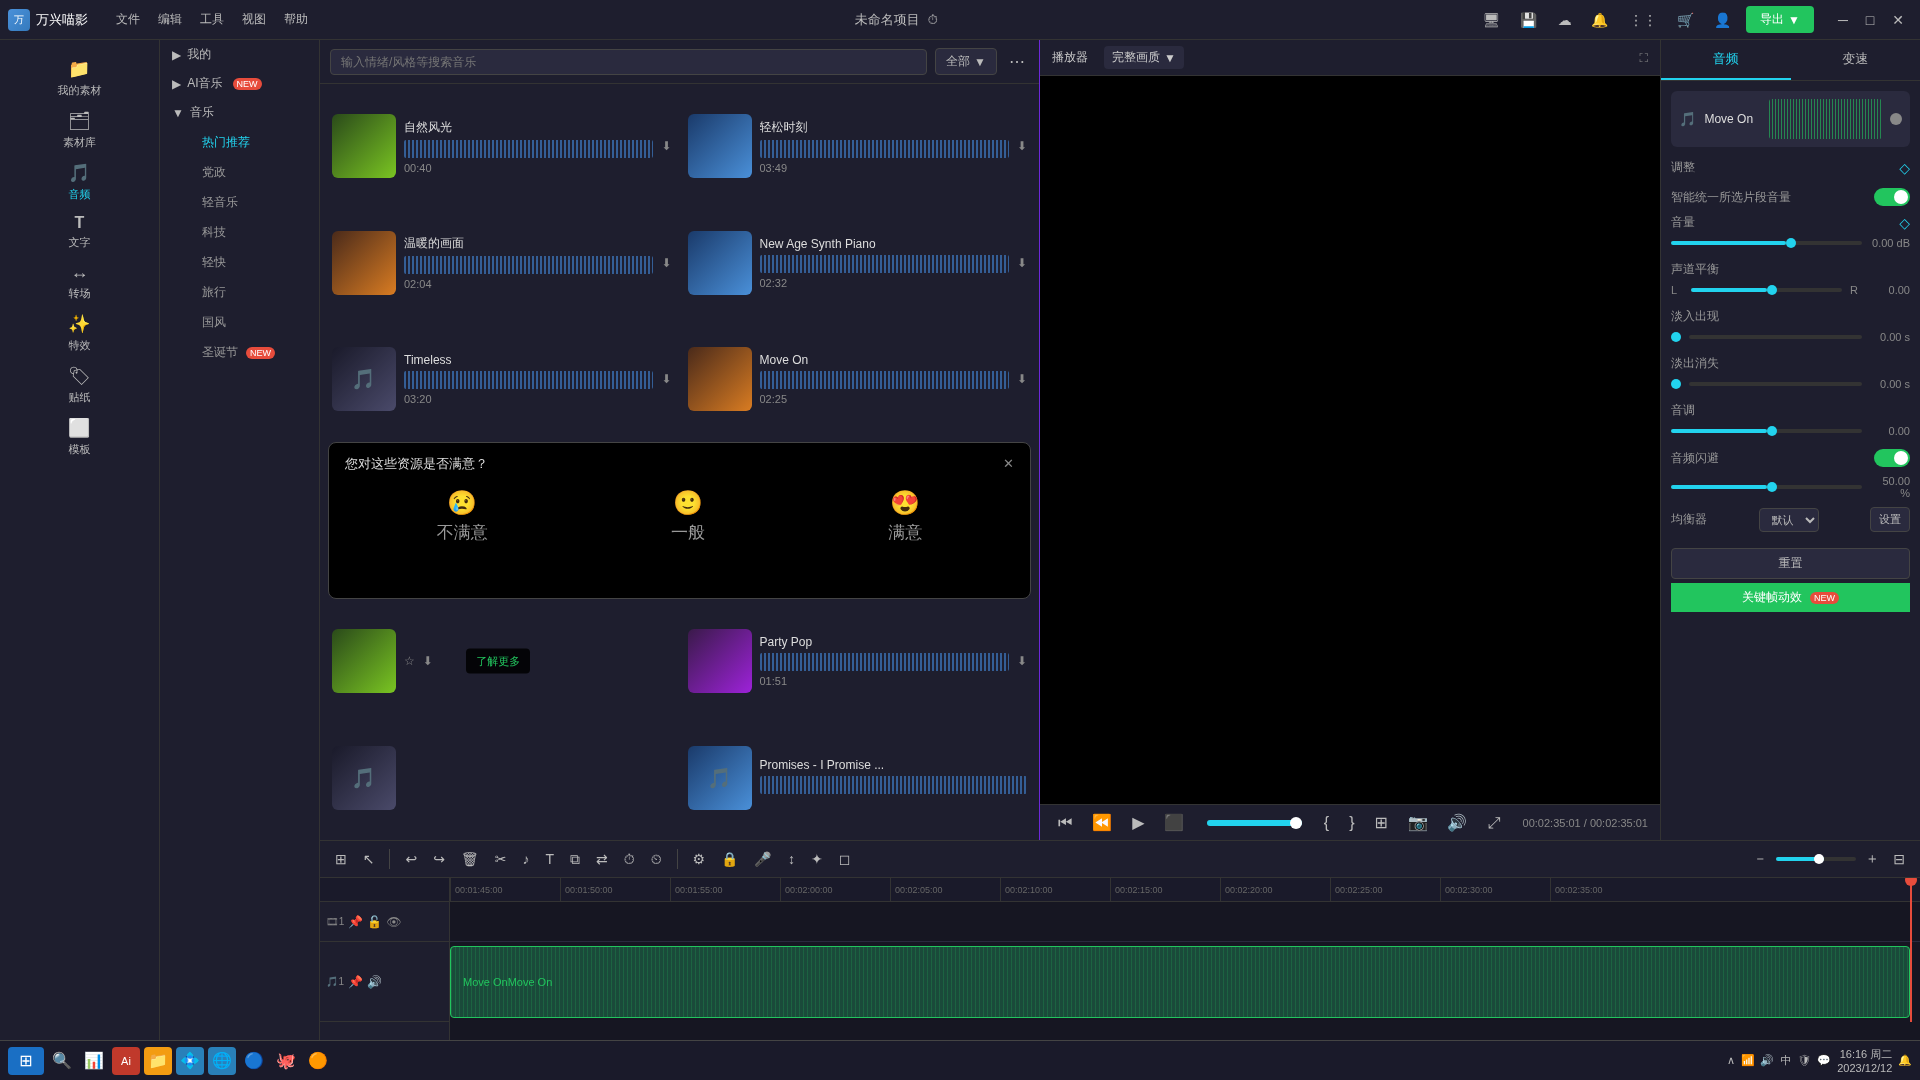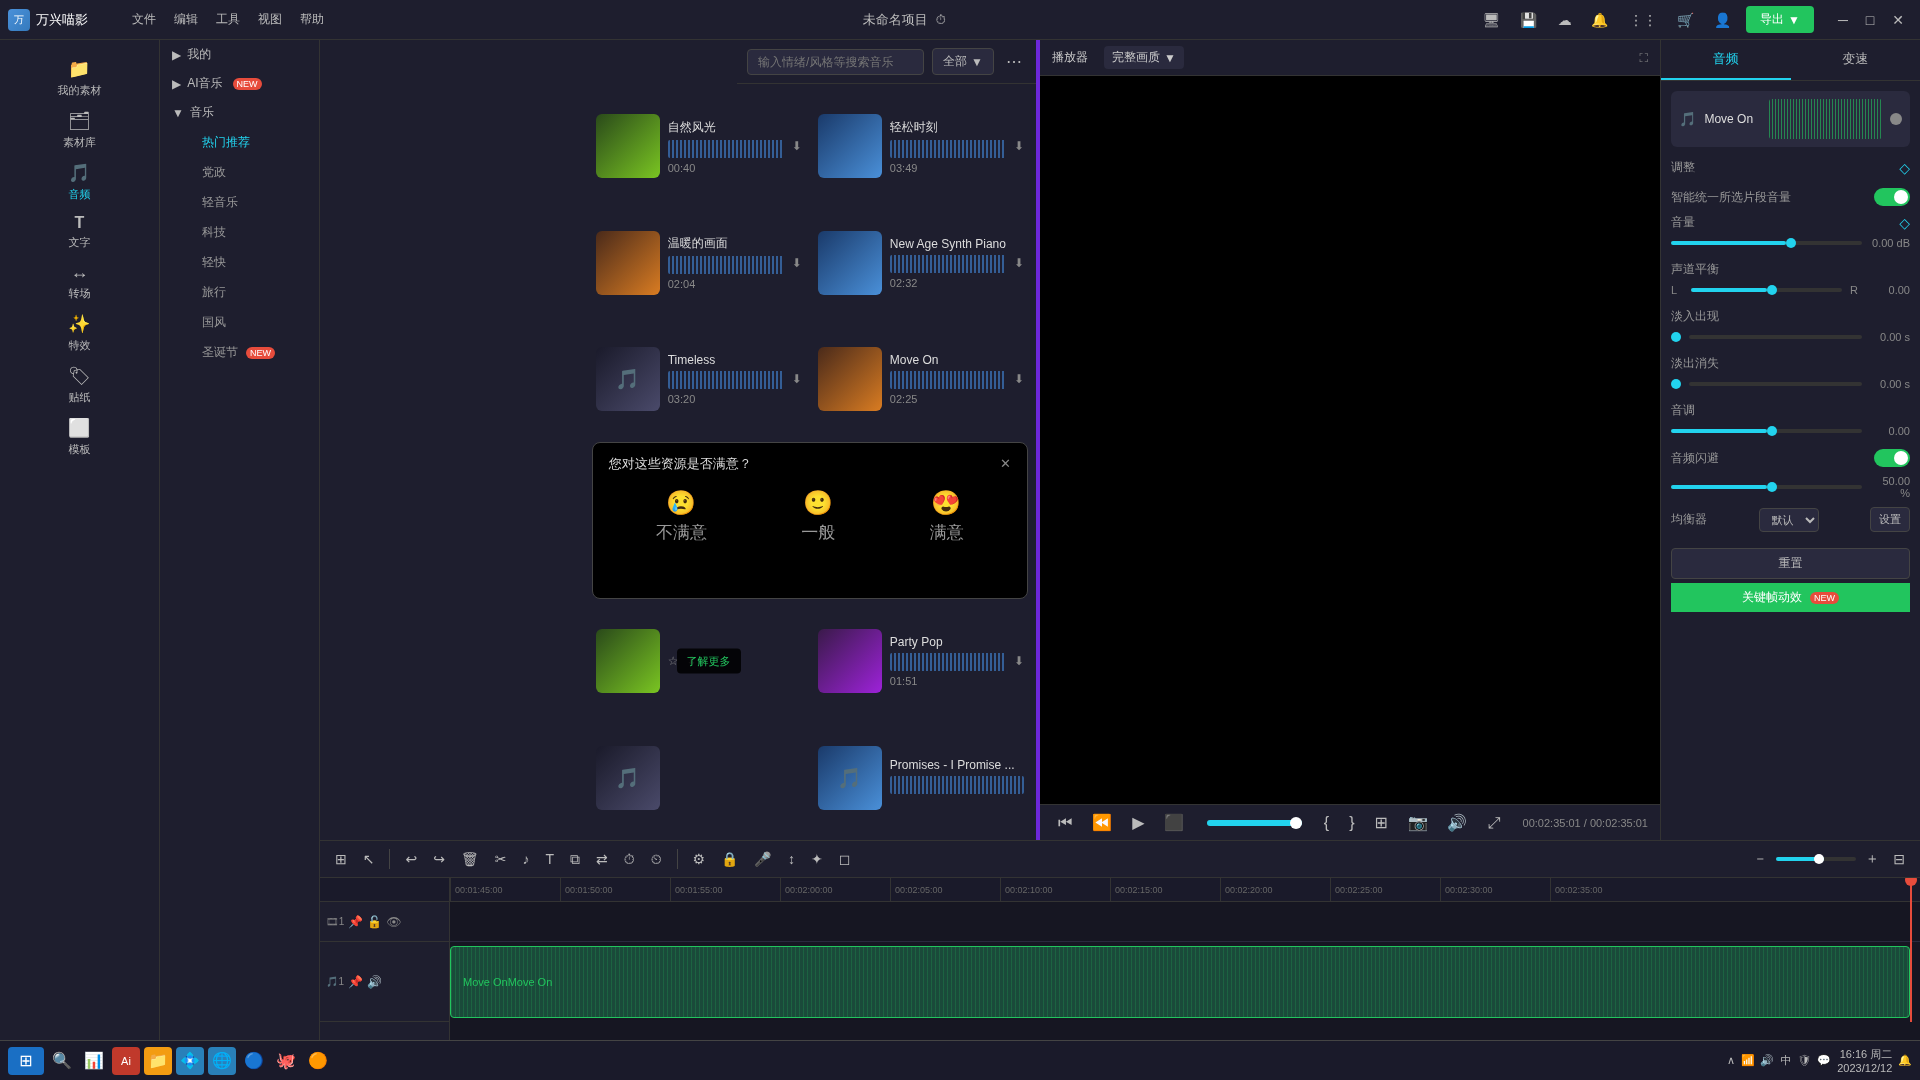--- a/index.html
+++ b/index.html
@@ -2,21 +2,21 @@
 <html><head>
   <meta charset="utf-8">
   <style>
     * { box-sizing: border-box; margin: 0; padding: 0; }
     body { font-family: 'Microsoft YaHei', sans-serif; background: #1a1a2e; color: #ccc; width: 1920px; height: 1080px; overflow: hidden; font-size: 12px; }
 
     
     .title-bar { display: flex; align-items: center; background: #1e1e2e; height: 40px; padding: 0 8px; border-bottom: 1px solid #333; }
     .title-bar-logo { display: flex; align-items: center; gap: 6px; color: #fff; font-size: 13px; margin-right: 20px; }
     .title-bar-logo .logo-icon { width: 22px; height: 22px; background: linear-gradient(135deg, #4a90d9, #357abd); border-radius: 4px; display: flex; align-items: center; justify-content: center; color: white; font-size: 10px; }
-    .title-bar-menu { display: flex; gap: 2px; margin-left: 16px; }
+    .title-bar-menu { display: flex; gap: 2px; }
     .title-bar-menu span { color: #bbb; font-size: 12px; padding: 4px 8px; cursor: pointer; border-radius: 3px; }
     .title-center { flex: 1; display: flex; align-items: center; justify-content: center; gap: 8px; color: #bbb; font-size: 13px; }
     .title-right { display: flex; align-items: center; gap: 8px; }
     .title-right .icon-btn { color: #bbb; font-size: 14px; padding: 4px 6px; cursor: pointer; border-radius: 3px; }
     .export-btn { background: #22c55e; color: white; border: none; border-radius: 4px; padding: 5px 14px; font-size: 12px; cursor: pointer; display: flex; align-items: center; gap: 4px; }
     .win-controls { display: flex; gap: 2px; margin-left: 8px; }
     .win-btn { color: #bbb; font-size: 14px; padding: 4px 8px; cursor: pointer; }
 
     
     .main-layout { display: flex; height: calc(1080px - 40px); }
@@ -30,21 +30,21 @@
     .badge-new { background: #e74c3c; color: white; font-size: 9px; padding: 1px 4px; border-radius: 8px; margin-left: 4px; }
 
     
     .toolbar { display: flex; background: #1e1e2e; border-bottom: 1px solid #333; padding: 6px 12px; gap: 4px; }
     .toolbar-item { display: flex; flex-direction: column; align-items: center; gap: 3px; padding: 6px 14px; cursor: pointer; color: #bbb; font-size: 11px; border-radius: 6px; min-width: 60px; }
     .toolbar-item.active { color: #22d3ee; }
     .toolbar-item .t-icon { font-size: 18px; }
     .toolbar-item.active .t-icon { color: #22d3ee; }
 
     
-    .music-panel { width: 720px; background: #1e1e2e; border-right: 4px solid #6d28d9; display: flex; flex-direction: column; align-items: flex-end; }
+    .music-panel { width: 720px; background: #1e1e2e; border-right: 1px solid #6d28d9; display: flex; flex-direction: column; }
     .music-search-bar { display: flex; align-items: center; gap: 8px; padding: 8px 10px; border-bottom: 1px solid #333; }
     .music-search-bar input { flex: 1; background: #2a2a3e; border: 1px solid #444; border-radius: 4px; padding: 5px 10px; color: #bbb; font-size: 12px; outline: none; }
     .music-filter { background: #2a2a3e; border: 1px solid #444; border-radius: 4px; padding: 4px 10px; color: #bbb; font-size: 12px; cursor: pointer; display: flex; align-items: center; gap: 4px; }
     .music-more { color: #bbb; font-size: 16px; cursor: pointer; padding: 4px; }
 
     .music-grid { display: grid; grid-template-columns: 1fr 1fr; gap: 0; padding: 4px; overflow-y: auto; flex: 1; }
     .music-card { display: flex; align-items: center; gap: 8px; padding: 8px; border-radius: 6px; cursor: pointer; position: relative; }
     .music-thumb { width: 64px; height: 64px; border-radius: 6px; object-fit: cover; overflow: hidden; background: #333; flex-shrink: 0; display: flex; align-items: center; justify-content: center; color: #666; font-size: 20px; }
     .music-info { flex: 1; min-width: 0; }
     .music-title { font-size: 12px; color: #ddd; font-weight: 500; white-space: nowrap; overflow: hidden; text-overflow: ellipsis; }

